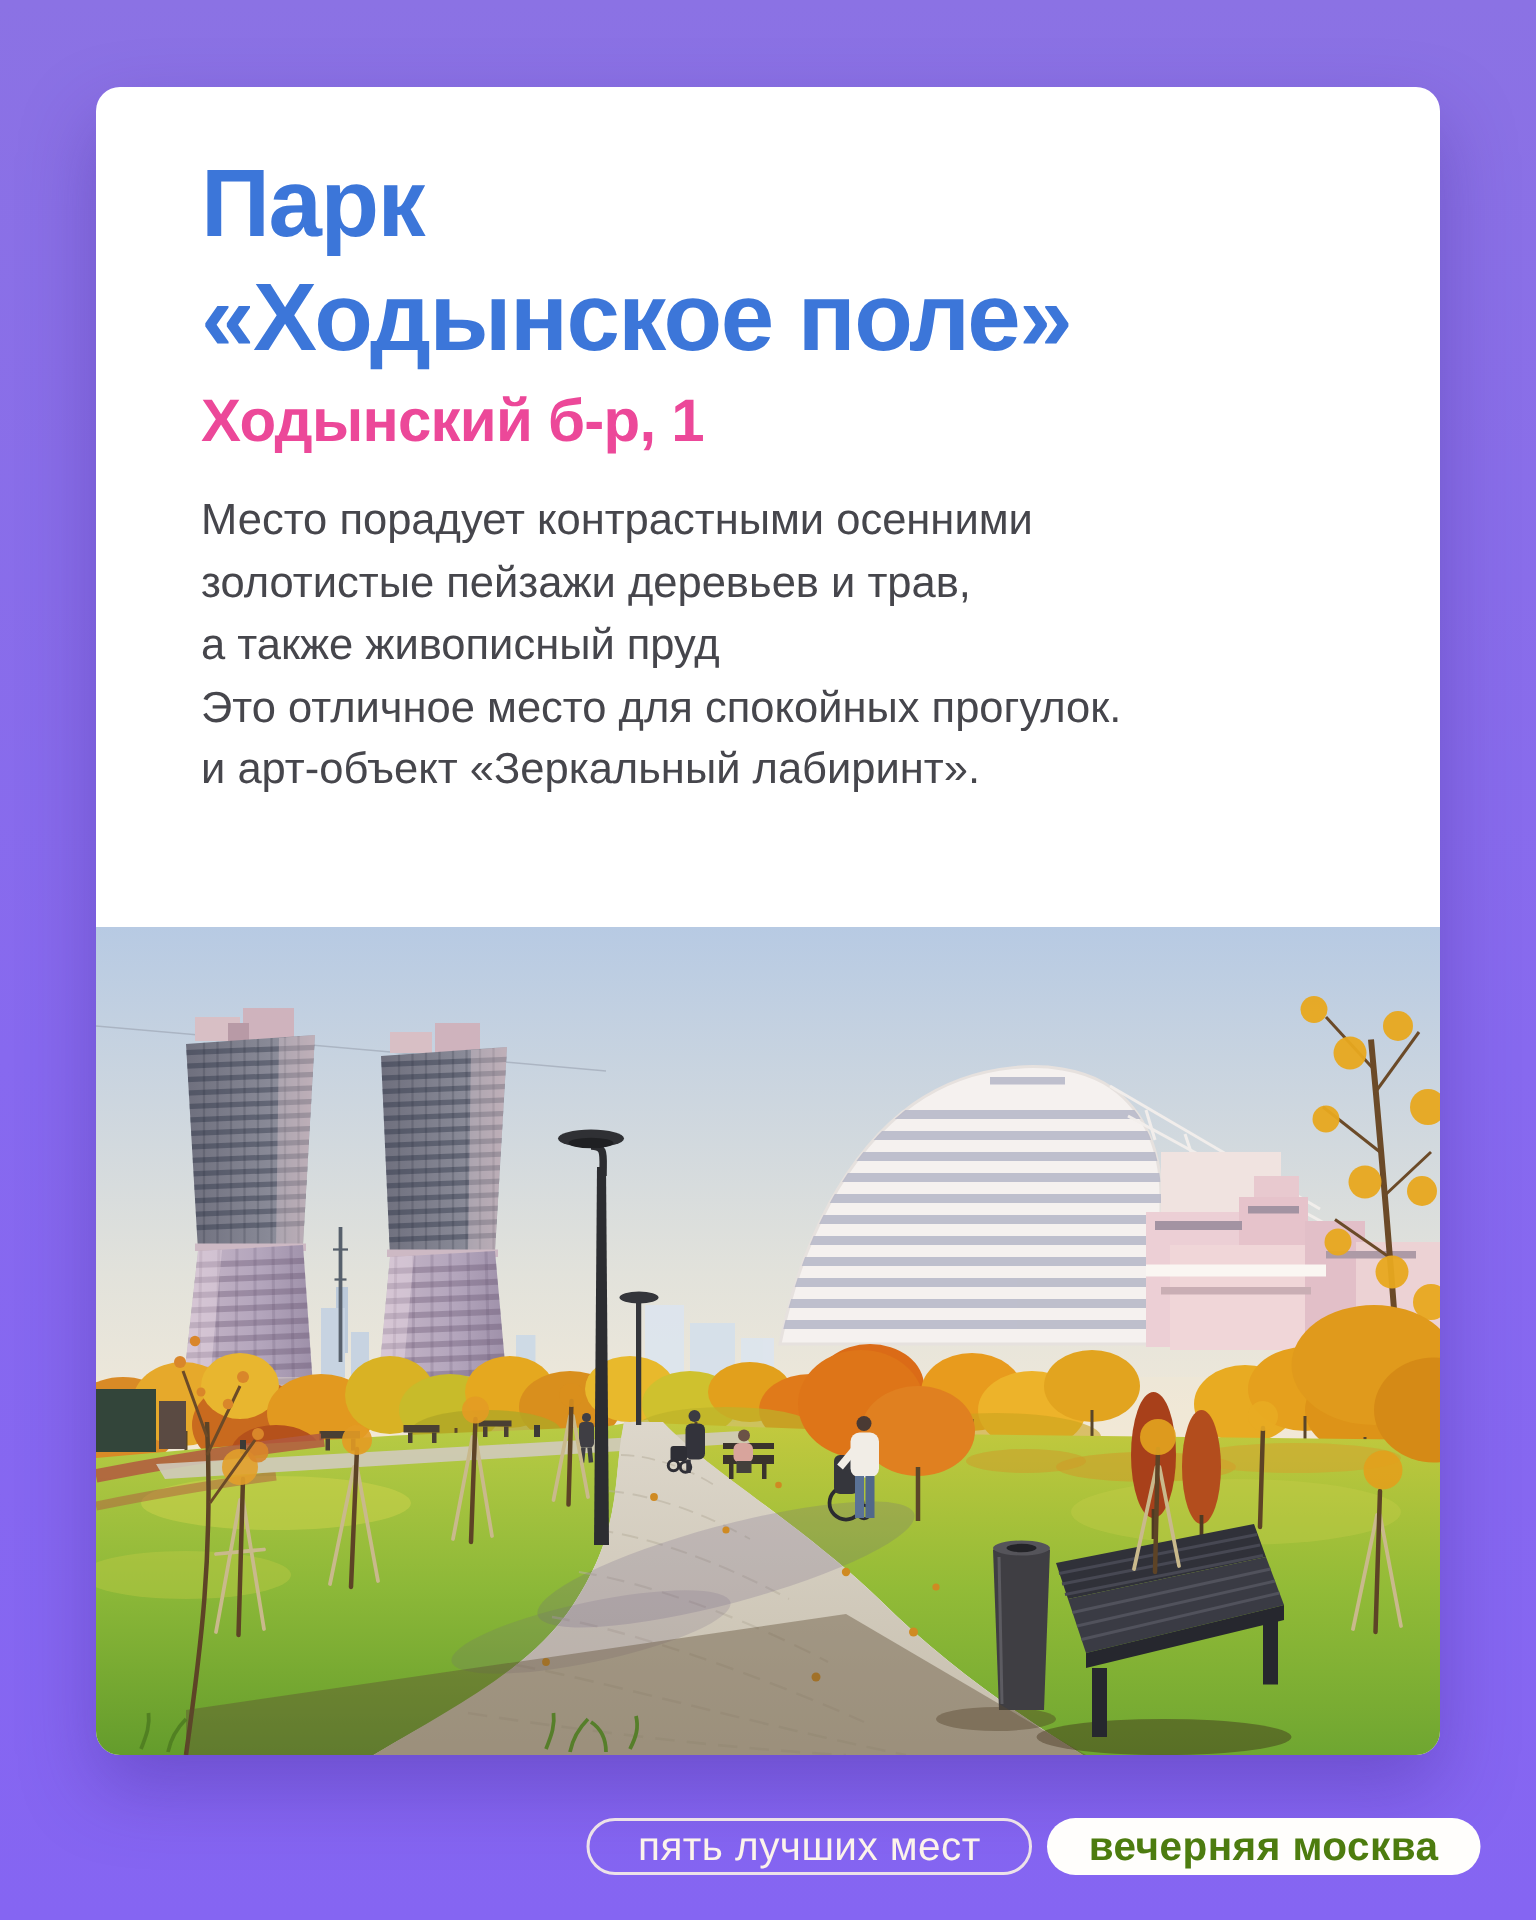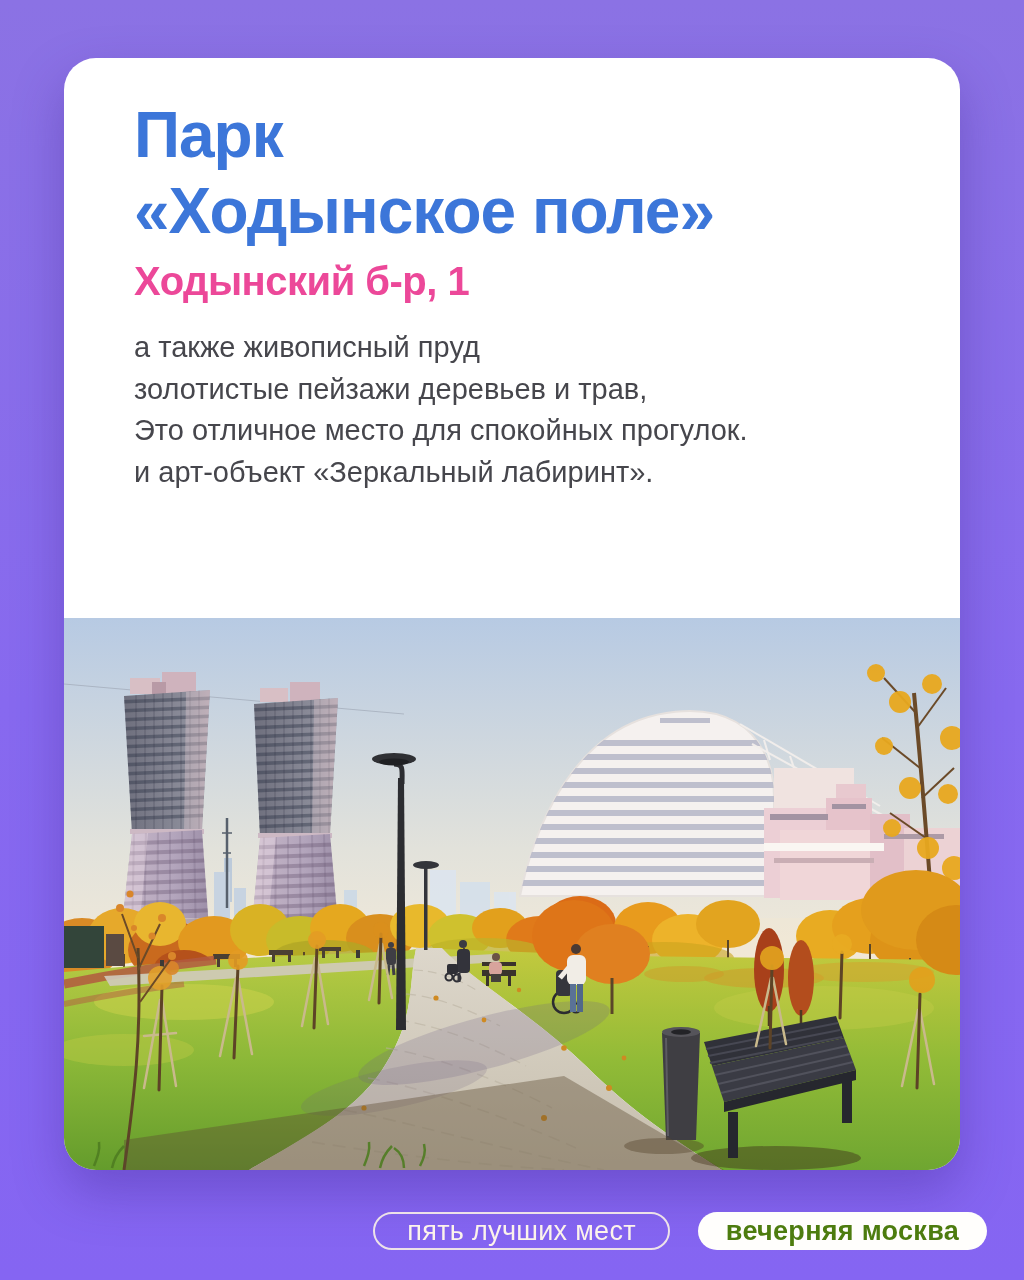--- a/index.html
+++ b/index.html
@@ -4,37 +4,37 @@
 <style>
   * { margin:0; padding:0; box-sizing:border-box; }
   html,body { width:1024px; }
   .page {
     position:relative; width:1024px; height:1280px; overflow:hidden;
     background:linear-gradient(180deg,#8B72E4 0%, #8769EF 55%, #8565F2 100%);
     font-family:"Liberation Sans","DejaVu Sans",sans-serif;
   }
   .card {
     position:absolute; left:64px; top:58px; width:896px; height:1112px;
-    background:#ffffff; border-radius:32px; overflow:hidden;
+    background:#ffffff; border-radius:16px; overflow:hidden;
     box-shadow:0 22px 50px rgba(64,36,140,0.35);
   }
   .card-text { padding:40px 70px 0 70px; }
   .title {
     color:#3C76D9; font-weight:800; font-size:64px; line-height:1.18;
     letter-spacing:-1px;
   }
   .subtitle {
     color:#ec4899; font-weight:700; font-size:40px; line-height:52px; margin-top:6px;
     letter-spacing:-0.5px;
   }
   .body-text { margin-top:20px; color:#46464C; font-size:29px; line-height:41.5px; font-weight:400; }
   .photo-wrap { position:absolute; left:0; bottom:0; width:896px; height:552px; }
   .photo-wrap svg { display:block; }
   .footer {
-    position:absolute; right:37px; bottom:30px; display:flex; gap:28px; align-items:center;
+    position:absolute; right:37px; bottom:30px; display:flex; gap:10px; align-items:center;
   }
   .pill {
     height:38px; border-radius:19px; display:flex; align-items:center; justify-content:center;
     font-size:27px; white-space:nowrap;
   }
   .pill-outline {
     border:2px solid rgba(248,240,232,0.9); color:#FCF3EB; padding:0 32px; font-weight:500;
     letter-spacing:0.3px;
   }
   .pill-solid {
@@ -46,22 +46,23 @@
 
 <div class="page">
   <div class="card">
     <div class="card-text">
       <div class="title">
         <div>Парк</div>
         <div>«Ходынское поле»</div>
       </div>
       <div class="subtitle">Ходынский б-р, 1</div>
       <div class="body-text">
+        <div>Место порадует контрастными осенними</div>
+        <div>золотистые пейзажи деревьев и трав,</div>
         <div>а также живописный пруд</div>
-        <div>золотистые пейзажи деревьев и трав,</div>
         <div>Это отличное место для спокойных прогулок.</div>
         <div>и арт-объект «Зеркальный лабиринт».</div>
       </div>
     </div>
 
     <div class="photo-wrap">
       <svg width="896" height="552" viewBox="0 0 896 552" xmlns="http://www.w3.org/2000/svg">
         <defs>
           <linearGradient id="sky" x1="0" y1="0" x2="0" y2="1">
             <stop offset="0" stop-color="#B7CAE3"></stop>

